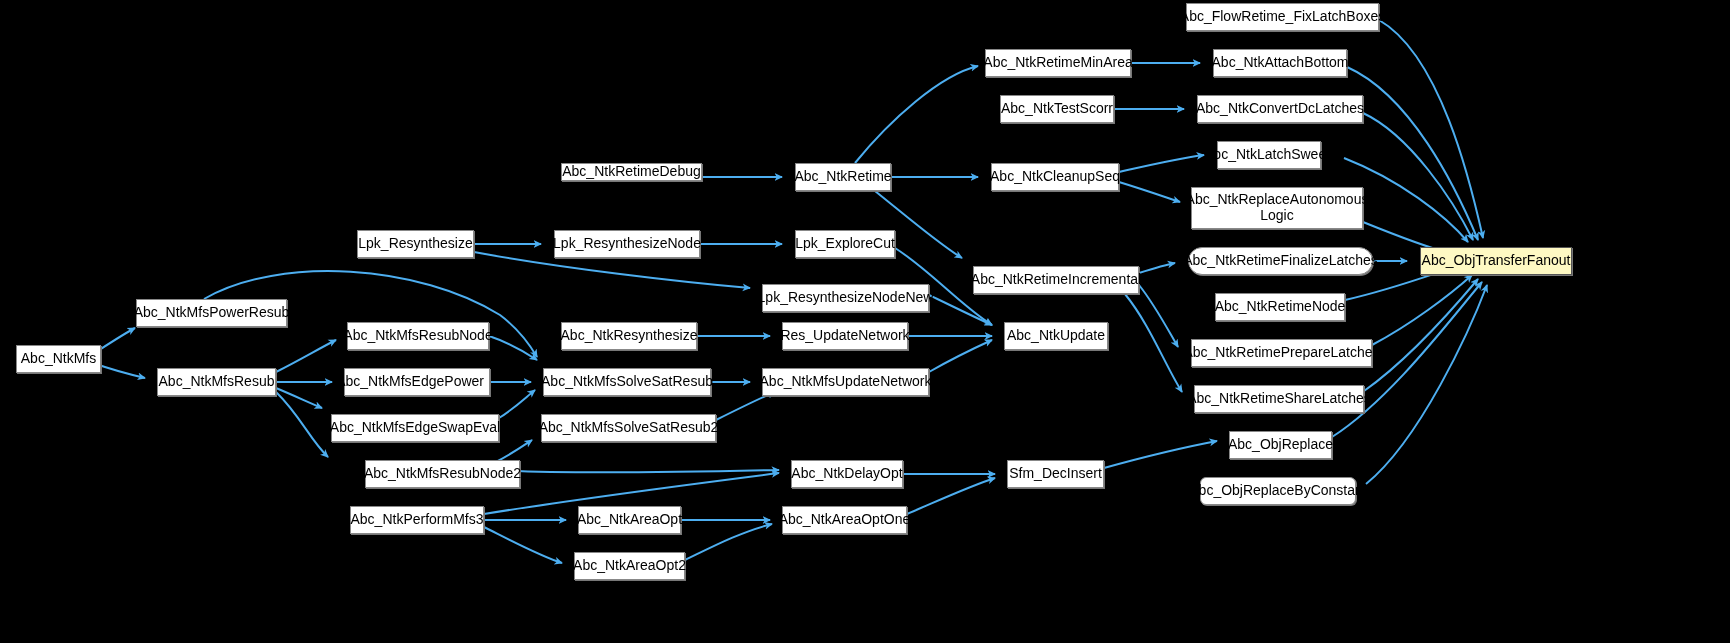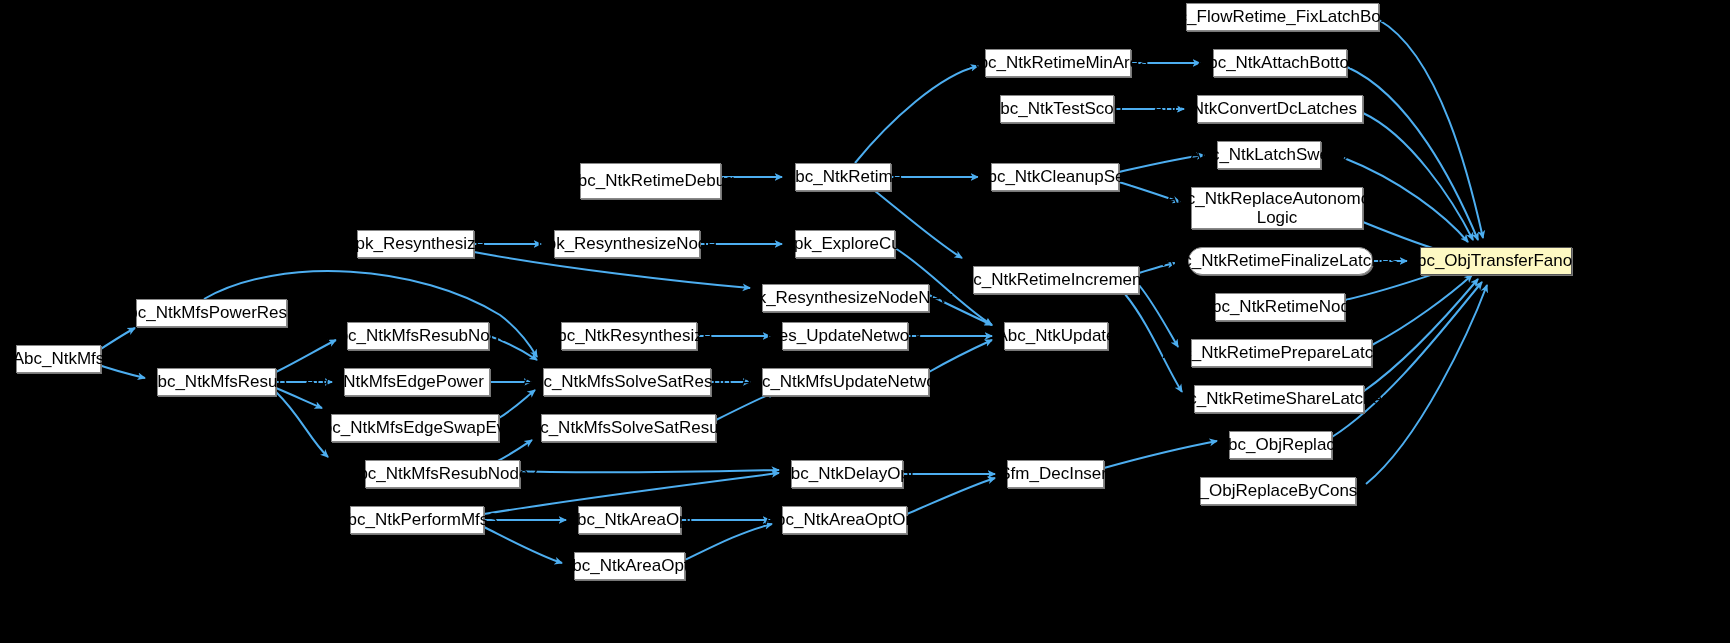--- a/index.html
+++ b/index.html
@@ -22,21 +22,21 @@
     width: 1730px;
     height: 643px;
   }
   .node {
     position: absolute;
     box-sizing: border-box;
     background: #ffffff;
     border: 1px solid #888888;
     box-shadow: 1px 1px 0 0 #777777;
     color: #000000;
-    font-size: 17px;
+    font-size: 14px;
     line-height: 1.12;
     display: flex;
     align-items: center;
     justify-content: center;
     text-align: center;
     white-space: pre-line;
     cursor: pointer;
     z-index: 5;
   }
   .node.target {
@@ -113,23 +113,23 @@
         <path d="M681,520 L770,520" fill="none" stroke="#4daef0" stroke-width="2" marker-end="url(#arrow)"></path>
         <path d="M685,560 C710,548 740,532 772,524" fill="none" stroke="#4daef0" stroke-width="2" marker-end="url(#arrow)"></path>
         <path d="M492,470 C560,474 690,472 779,470" fill="none" stroke="#4daef0" stroke-width="2" marker-end="url(#arrow)"></path>
       </g>
   </svg>
   <div id="nodes">
       <div class="node" style="left: 1186px; top: 3px; width: 193px; height: 28px;"><span class="node-label">Abc_FlowRetime_FixLatchBoxes</span></div>
       <div class="node" style="left: 985px; top: 49px; width: 146px; height: 28px;"><span class="node-label">Abc_NtkRetimeMinArea</span></div>
       <div class="node" style="left: 1213px; top: 49px; width: 134px; height: 28px;"><span class="node-label">Abc_NtkAttachBottom</span></div>
       <div class="node" style="left: 1000px; top: 95px; width: 114px; height: 28px;"><span class="node-label">Abc_NtkTestScorr</span></div>
-      <div class="node" style="left: 1197px; top: 95px; width: 166px; height: 28px; justify-content: flex-end;"><span class="node-label">Abc_NtkConvertDcLatches</span></div>
+      <div class="node" style="left: 1197px; top: 95px; width: 166px; height: 28px;"><span class="node-label">Abc_NtkConvertDcLatches</span></div>
       <div class="node" style="left: 1217px; top: 141px; width: 104px; height: 28px;"><span class="node-label">Abc_NtkLatchSweep</span></div>
-      <div class="node" style="left: 580px; top: 163px; width: 141px; height: 36px; text-align: center;"><span class="node-label">Abc_NtkRetimeDebug</span></div>
+      <div class="node" style="left: 561px; top: 163px; width: 141px; height: 18px; text-align: center;"><span class="node-label">Abc_NtkRetimeDebug</span></div>
       <div class="node" style="left: 795px; top: 163px; width: 96px; height: 28px;"><span class="node-label">Abc_NtkRetime</span></div>
       <div class="node" style="left: 991px; top: 163px; width: 128px; height: 28px;"><span class="node-label">Abc_NtkCleanupSeq</span></div>
       <div class="node" style="left: 1191px; top: 187px; width: 172px; height: 42px;"><span class="node-label">Abc_NtkReplaceAutonomous
 Logic</span></div>
       <div class="node" style="left: 357px; top: 230px; width: 117px; height: 28px;"><span class="node-label">Lpk_Resynthesize</span></div>
       <div class="node" style="left: 554px; top: 230px; width: 146px; height: 28px;"><span class="node-label">Lpk_ResynthesizeNode</span></div>
       <div class="node" style="left: 795px; top: 230px; width: 100px; height: 28px;"><span class="node-label">Lpk_ExploreCut</span></div>
       <div class="node" style="left: 1188px; top: 247px; width: 185px; height: 28px; border-radius: 14px;"><span class="node-label">Abc_NtkRetimeFinalizeLatches</span></div>
       <div class="node target" style="left: 1420px; top: 247px; width: 152px; height: 28px;"><span class="node-label">Abc_ObjTransferFanout</span></div>
       <div class="node" style="left: 762px; top: 284px; width: 167px; height: 28px;"><span class="node-label">Lpk_ResynthesizeNodeNew</span></div>
@@ -146,19 +146,19 @@
       <div class="node" style="left: 344px; top: 368px; width: 146px; height: 28px; justify-content: flex-end;"><span class="node-label">Abc_NtkMfsEdgePower</span></div>
       <div class="node" style="left: 543px; top: 368px; width: 168px; height: 28px;"><span class="node-label">Abc_NtkMfsSolveSatResub</span></div>
       <div class="node" style="left: 762px; top: 368px; width: 167px; height: 28px;"><span class="node-label">Abc_NtkMfsUpdateNetwork</span></div>
       <div class="node" style="left: 1194px; top: 385px; width: 170px; height: 28px;"><span class="node-label">Abc_NtkRetimeShareLatches</span></div>
       <div class="node" style="left: 331px; top: 414px; width: 168px; height: 28px;"><span class="node-label">Abc_NtkMfsEdgeSwapEval</span></div>
       <div class="node" style="left: 541px; top: 414px; width: 175px; height: 28px;"><span class="node-label">Abc_NtkMfsSolveSatResub2</span></div>
       <div class="node" style="left: 1229px; top: 431px; width: 103px; height: 28px;"><span class="node-label">Abc_ObjReplace</span></div>
       <div class="node" style="left: 337px; top: 460px; width: 155px; height: 28px; margin-left: 28px;"><span class="node-label">Abc_NtkMfsResubNode2</span></div>
       <div class="node" style="left: 791px; top: 460px; width: 112px; height: 28px;"><span class="node-label">Abc_NtkDelayOpt</span></div>
       <div class="node" style="left: 1007px; top: 460px; width: 97px; height: 28px;"><span class="node-label">Sfm_DecInsert</span></div>
-      <div class="node" style="left: 1200px; top: 477px; width: 156px; height: 28px;"><span class="node-label">Abc_ObjReplaceByConstant</span></div>
+      <div class="node" style="left: 1200px; top: 477px; width: 156px; height: 28px; border-radius: 6px;"><span class="node-label">Abc_ObjReplaceByConstant</span></div>
       <div class="node" style="left: 350px; top: 506px; width: 134px; height: 28px;"><span class="node-label">Abc_NtkPerformMfs3</span></div>
       <div class="node" style="left: 578px; top: 506px; width: 103px; height: 28px;"><span class="node-label">Abc_NtkAreaOpt</span></div>
       <div class="node" style="left: 782px; top: 506px; width: 125px; height: 28px;"><span class="node-label">Abc_NtkAreaOptOne</span></div>
       <div class="node" style="left: 574px; top: 552px; width: 111px; height: 28px;"><span class="node-label">Abc_NtkAreaOpt2</span></div>
     </div>
 </div>
 
 </body></html>

